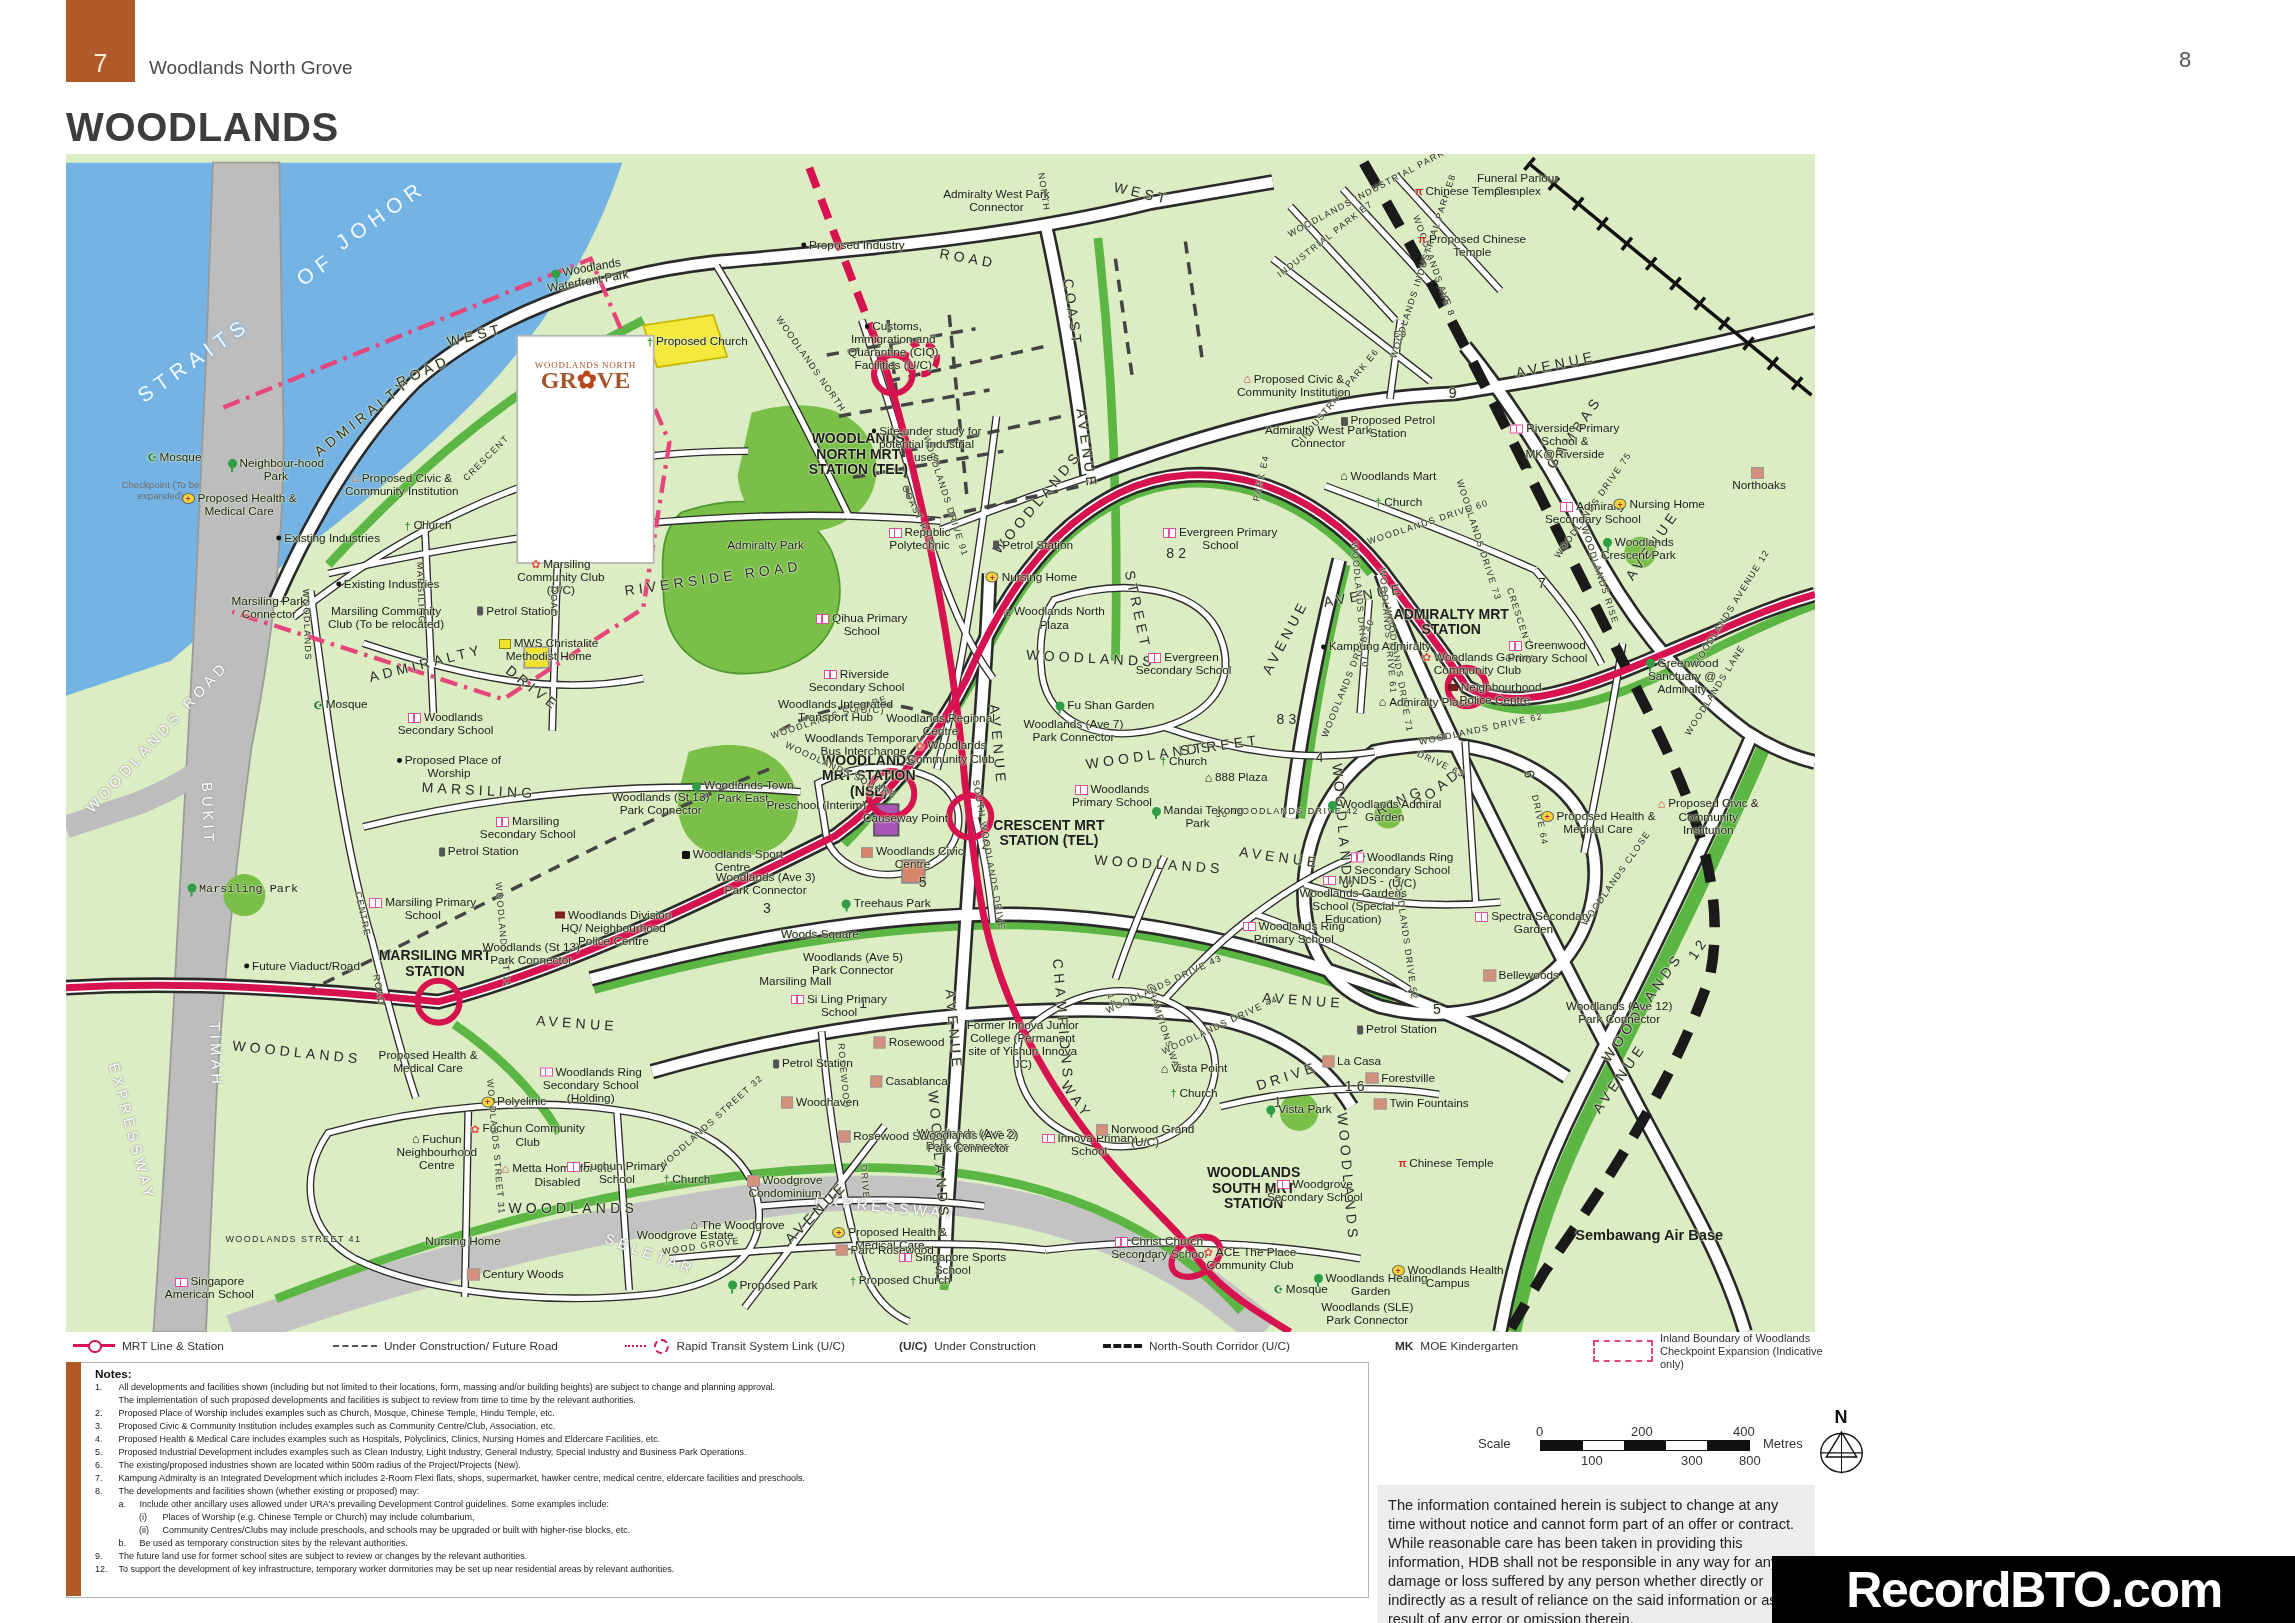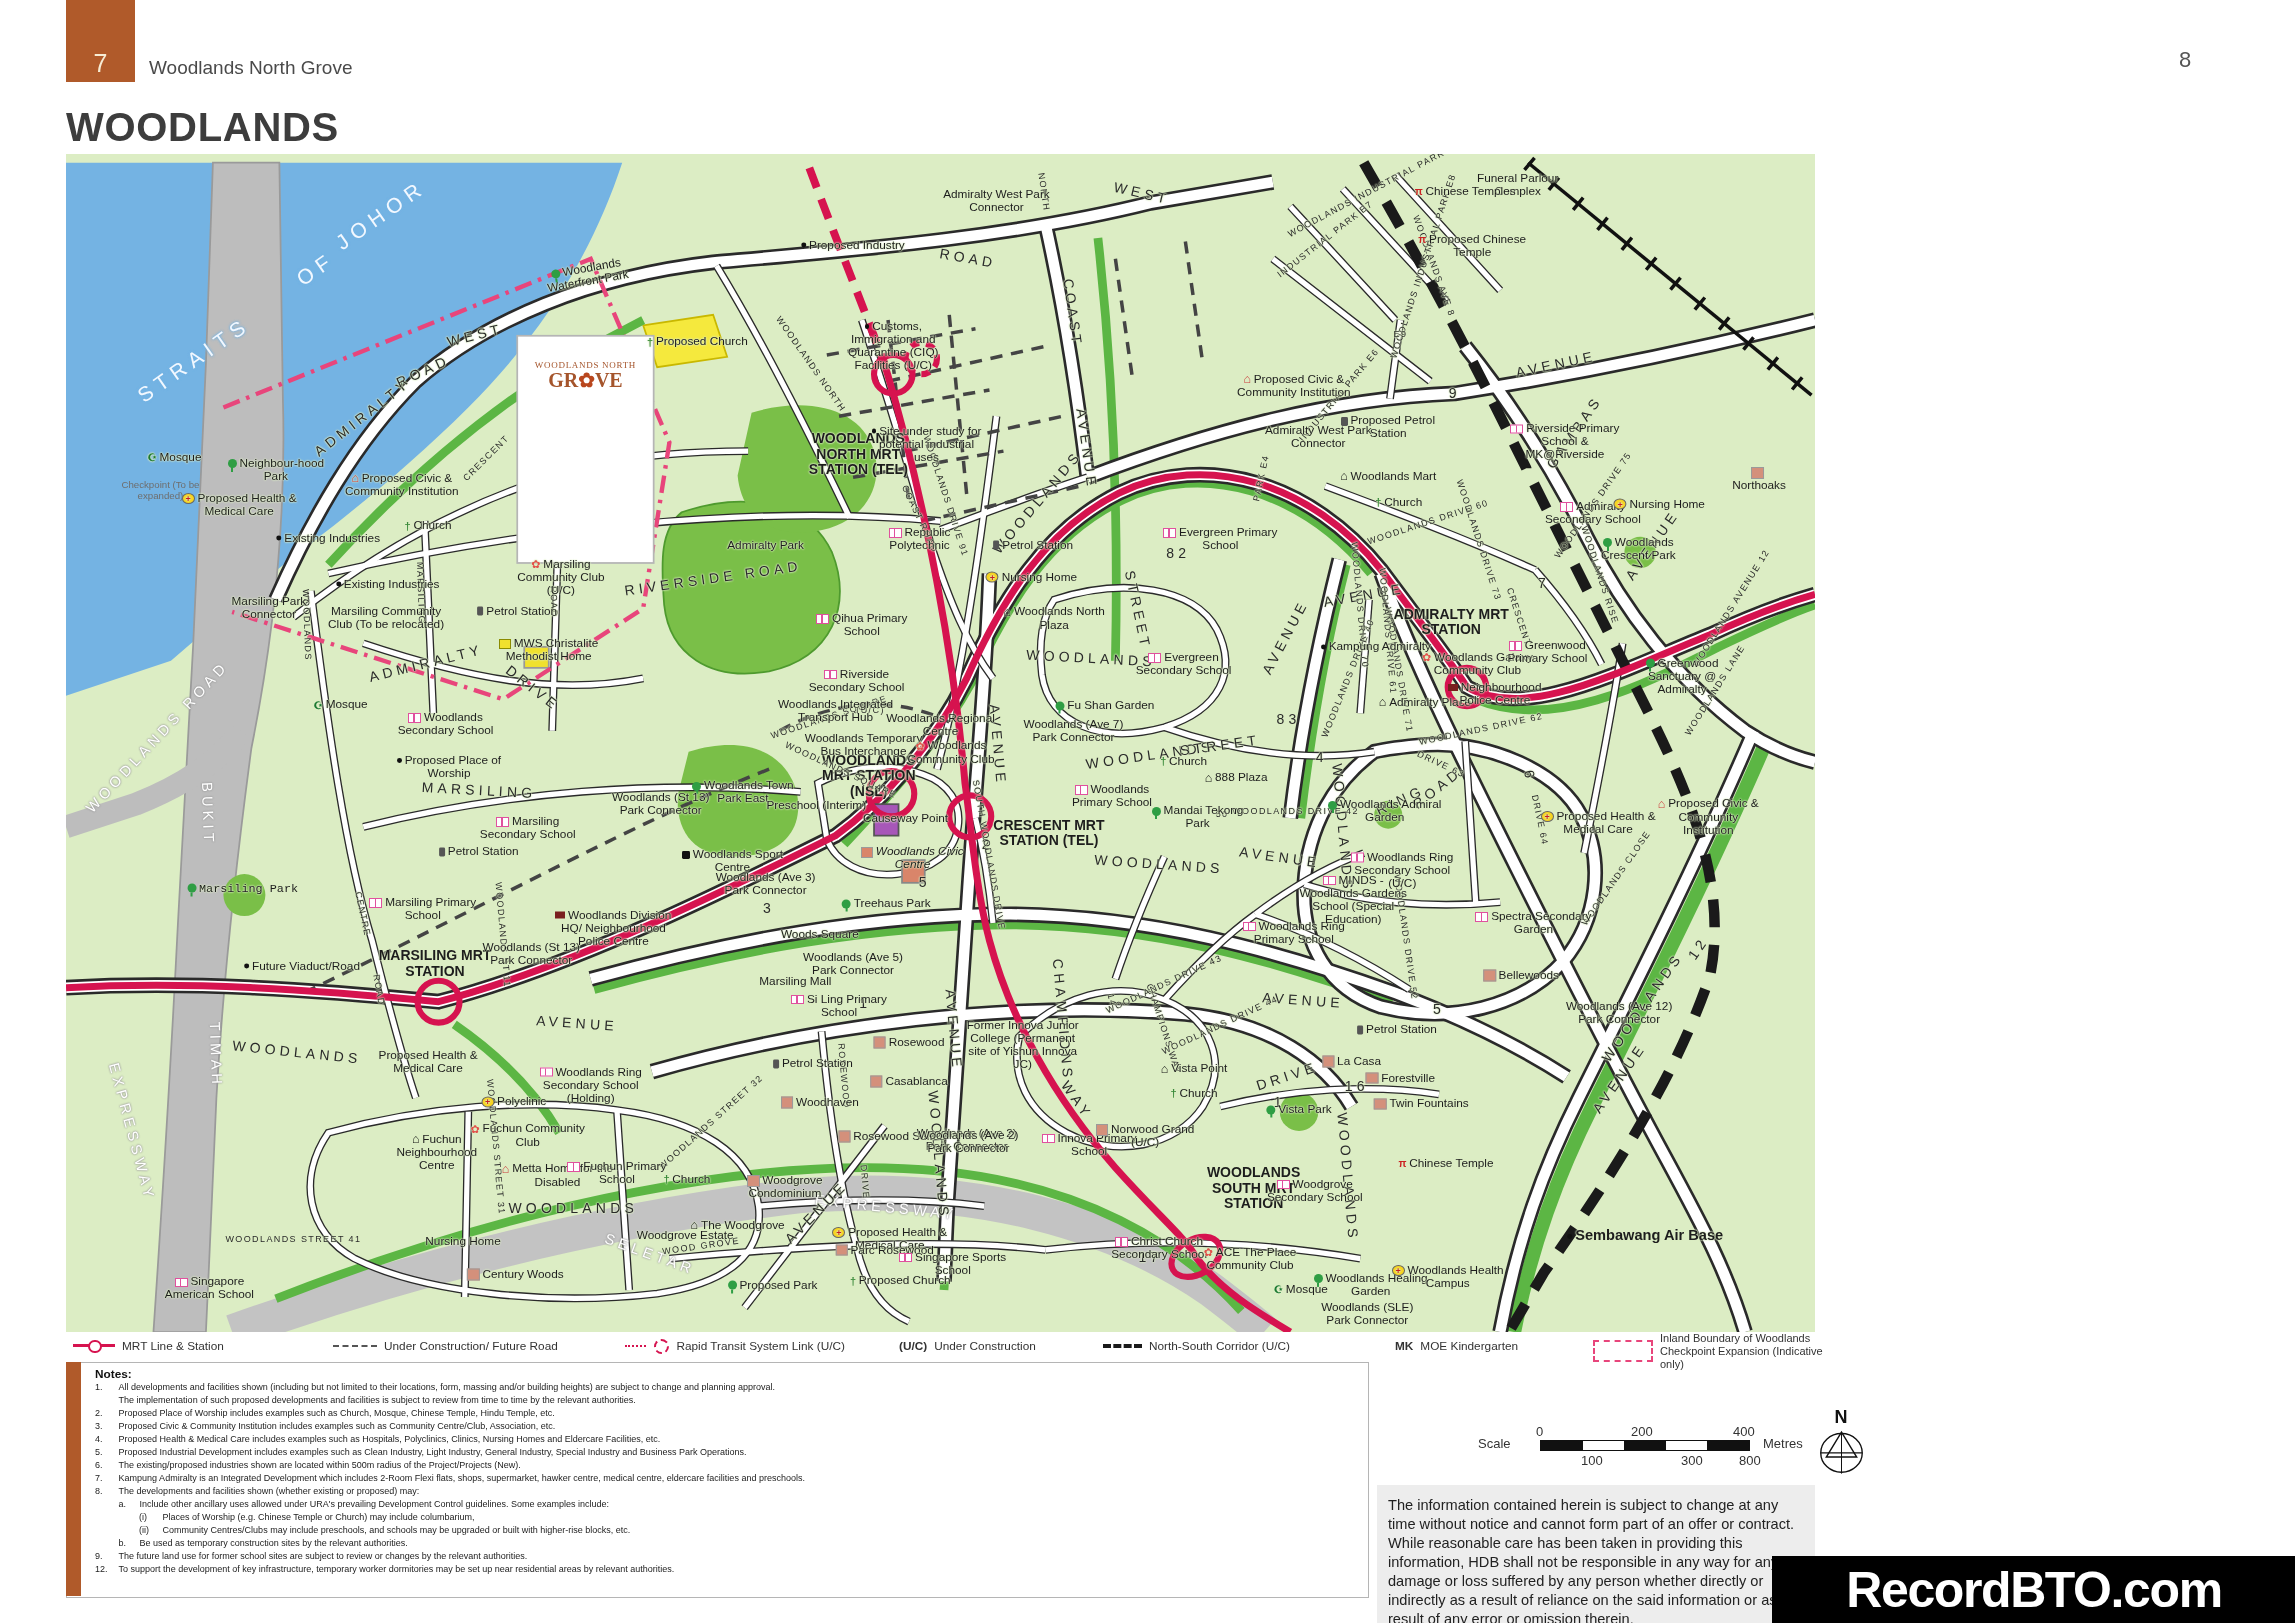--- a/index.html
+++ b/index.html
@@ -42,21 +42,21 @@
   .ic-pump{width:6.2px;height:9px;background:#555;border-radius:1.4px;}
   .ic-salmon{width:10.4px;height:9.7px;background:#d4907b;border:0.7px solid #9a9a9a;}
   .ic-osq{width:9.7px;height:9px;background:#d9856a;border:0.7px solid #9a9a9a;}
   .ic-police{width:9.7px;height:7px;background:#7a1f1f;}
   .ic-torii{color:#cc2222;font-weight:bold;font-size:10.4px;}
   .ic-swim{width:8.3px;height:8.3px;background:#111;border-radius:1.4px;}
   .ic-dot{width:4.9px;height:4.9px;background:#111;border-radius:50%;}
   
   #grove{left:26.0%;top:16.0%;width:7.4%;height:7.3%;text-align:center;color:#a5552c;}
   #grove .g1{font-family:"Liberation Serif",serif;font-size:9px;letter-spacing:0.7px;display:block;margin-top:18px;}
-  #grove .g2{font-family:"Liberation Serif",serif;font-size:20px;font-weight:bold;display:block;line-height:21px;}
+  #grove .g2{font-family:"Liberation Serif",serif;font-size:24px;font-weight:bold;display:block;line-height:21px;}
   
   #legend{left:66px;top:1336px;width:1749px;height:28px;font-size:11.8px;color:#333;}
   .leg-item{position:absolute;top:2.8px;display:flex;align-items:center;gap:7px;white-space:nowrap;}
   .leg-mrt-line{width:42px;height:2.8px;background:#d6134f;position:relative;}
   .leg-mrt-line:after{content:"";position:absolute;left:15.3px;top:-4.9px;width:9.7px;height:9.7px;border:2.8px solid #d6134f;border-radius:50%;background:#fff;}
   .leg-dash{width:44px;height:0;border-top:2.8px dashed #555;}
   .leg-rts{width:21px;height:0;border-top:2.8px dotted #d6134f;margin-right:1.4px;}
   .leg-rts-c{width:11px;height:11px;border:2.1px dashed #d6134f;border-radius:50%;}
   .leg-nsc{width:39px;height:0;border-top:4.9px dashed #1a1a1a;}
   .leg-inland{width:56px;height:18px;border:2.1px dashed #e8457b;background:#fff;}
@@ -413,21 +413,21 @@
       <div class="lbl poi" style="left: 20.4%; top: 64.1%; transform: translate(-50%, -50%) rotate(0deg);"><span class="ic ic-book"></span><span>Marsiling Primary School</span></div>
       <div class="lbl poi" style="left: 38.7%; top: 54.2%; transform: translate(-50%, -50%) rotate(0deg);"><span class="ic ic-tree"></span><span>Woodlands Town Park East</span></div>
       <div class="lbl poi" style="left: 42.9%; top: 55.3%; transform: translate(-50%, -50%) rotate(0deg);"><span>Preschool (Interim)</span></div>
       <div class="lbl poi" style="left: 34%; top: 55.2%; transform: translate(-50%, -50%) rotate(0deg);"><span>Woodlands (St 13) Park Connector</span></div>
       <div class="lbl poi" style="left: 38.1%; top: 60%; transform: translate(-50%, -50%) rotate(0deg);"><span class="ic ic-swim"></span><span>Woodlands Sport Centre</span></div>
       <div class="lbl poi" style="left: 40%; top: 62%; transform: translate(-50%, -50%) rotate(0deg);"><span>Woodlands (Ave 3) Park Connector</span></div>
       <div class="lbl poi" style="left: 41.7%; top: 70.2%; transform: translate(-50%, -50%) rotate(0deg);"><span>Marsiling Mall</span></div>
       <div class="lbl poi" style="left: 31.3%; top: 65.7%; transform: translate(-50%, -50%) rotate(0deg);"><span class="ic ic-police"></span><span>Woodlands Division HQ/ Neighbourhood Police Centre</span></div>
       <div class="lbl poi" style="left: 46.9%; top: 63.6%; transform: translate(-50%, -50%) rotate(0deg);"><span class="ic ic-tree"></span><span>Treehaus Park</span></div>
       <div class="lbl poi" style="left: 43.1%; top: 66.2%; transform: translate(-50%, -50%) rotate(0deg);"><span>Woods Square</span></div>
-      <div class="lbl poi" style="left: 48.4%; top: 59.8%; transform: translate(-50%, -50%) rotate(0deg); font-style: italic;"><span class="ic ic-osq"></span><span>Woodlands Civic Centre</span></div>
+      <div class="lbl poi" style="left: 48.4%; top: 59.8%; transform: translate(-50%, -50%) rotate(0deg);"><span class="ic ic-osq"></span><span>Woodlands Civic Centre</span></div>
       <div class="lbl poi" style="left: 48%; top: 56.4%; transform: translate(-50%, -50%) rotate(0deg);"><span>Causeway Point</span></div>
       <div class="lbl poi" style="left: 45.6%; top: 50.2%; transform: translate(-50%, -50%) rotate(0deg);"><span>Woodlands Temporary Bus Interchange</span></div>
       <div class="lbl poi" style="left: 50%; top: 48.5%; transform: translate(-50%, -50%) rotate(0deg);"><span>Woodlands Regional Centre</span></div>
       <div class="lbl poi" style="left: 44%; top: 47.3%; transform: translate(-50%, -50%) rotate(0deg);"><span>Woodlands Integrated Transport Hub</span></div>
       <div class="lbl poi" style="left: 50.6%; top: 50.8%; transform: translate(-50%, -50%) rotate(0deg);"><span class="ic ic-cc">✿</span><span>Woodlands Community Club</span></div>
       <div class="lbl poi" style="left: 45.5%; top: 40%; transform: translate(-50%, -50%) rotate(0deg);"><span class="ic ic-book"></span><span>Qihua Primary School</span></div>
       <div class="lbl poi" style="left: 45.2%; top: 44.7%; transform: translate(-50%, -50%) rotate(0deg);"><span class="ic ic-book"></span><span>Riverside Secondary School</span></div>
       <div class="lbl poi" style="left: 56.5%; top: 39.4%; transform: translate(-50%, -50%) rotate(0deg);"><span class="ic ic-house">⌂</span><span>Woodlands North Plaza</span></div>
       <div class="lbl poi" style="left: 55.3%; top: 33.2%; transform: translate(-50%, -50%) rotate(0deg);"><span class="ic ic-pump"></span><span>Petrol Station</span></div>
       <div class="lbl poi" style="left: 55.2%; top: 35.9%; transform: translate(-50%, -50%) rotate(0deg);"><span class="ic ic-ycross"></span><span>Nursing Home</span></div>

